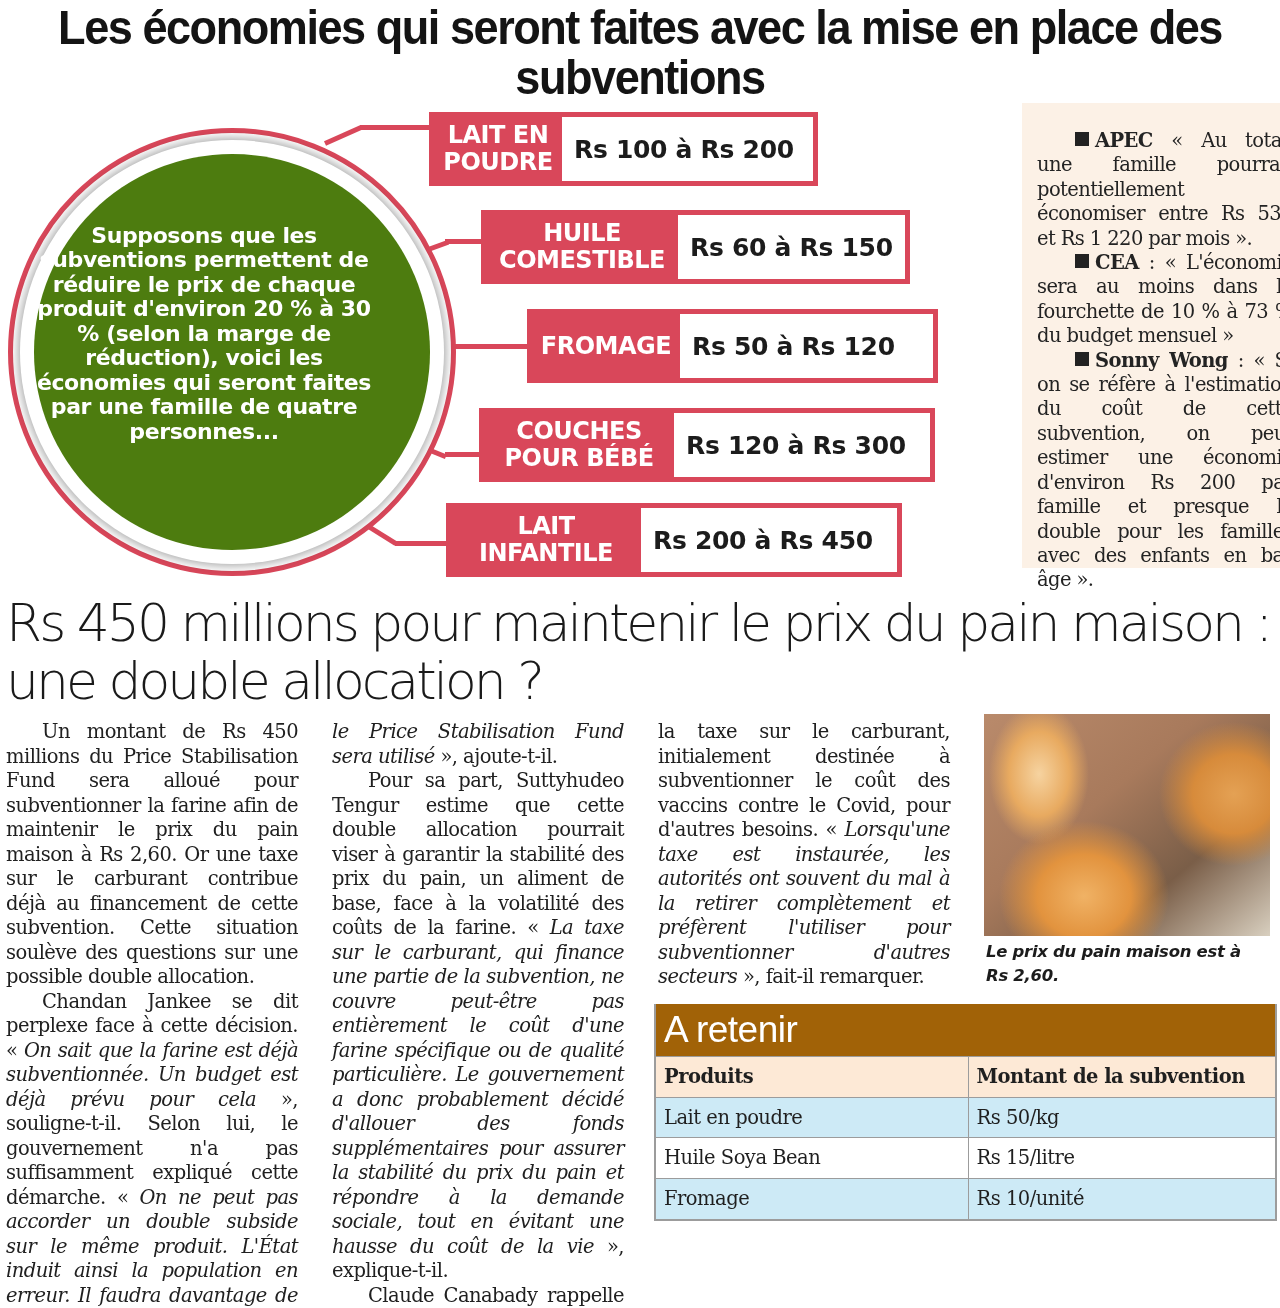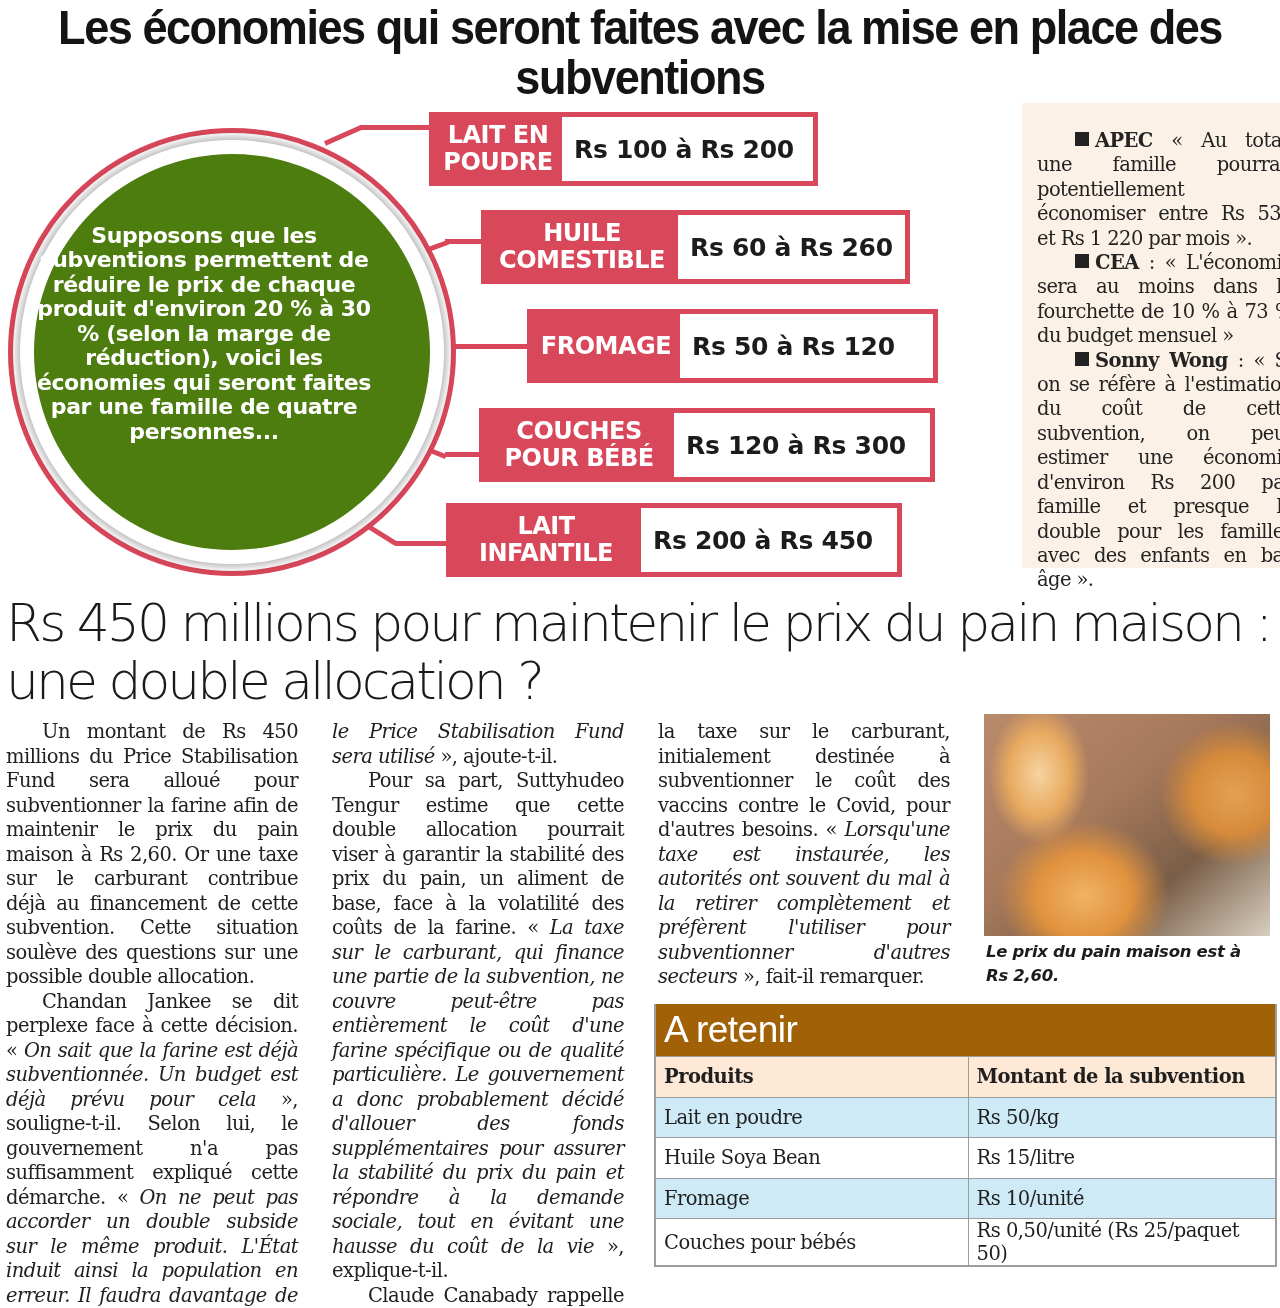--- a/index.html
+++ b/index.html
@@ -137,21 +137,21 @@
 <div class="circle-inner">
   <div class="circle-text">Supposons que les subventions permettent de réduire le prix de chaque produit d'environ 20 % à 30 % (selon la marge de réduction), voici les économies qui seront faites par une famille de quatre personnes...</div>
 </div>
 
 <div class="item" style="left:429px;top:112px;width:389px;">
   <div class="item-label" style="width:128px;">LAIT EN POUDRE</div>
   <div class="item-value" style="flex:1;">Rs 100 à Rs 200</div>
 </div>
 <div class="item" style="left:481px;top:210px;width:429px;">
   <div class="item-label" style="width:192px;">HUILE COMESTIBLE</div>
-  <div class="item-value" style="flex:1;">Rs 60 à Rs 260</div>
+  <div class="item-value" style="flex:1;">Rs 60 à Rs 150</div>
 </div>
 <div class="item" style="left:527px;top:309px;width:411px;">
   <div class="item-label" style="width:148px;">FROMAGE</div>
   <div class="item-value" style="flex:1;">Rs 50 à Rs 120</div>
 </div>
 <div class="item" style="left:479px;top:408px;width:456px;">
   <div class="item-label" style="width:190px;">COUCHES POUR BÉBÉ</div>
   <div class="item-value" style="flex:1;">Rs 120 à Rs 300</div>
 </div>
 <div class="item" style="left:446px;top:503px;width:456px;">
@@ -200,19 +200,15 @@
           <td>Rs 50/kg</td>
         </tr>
       <tr>
           <td>Huile Soya Bean</td>
           <td>Rs 15/litre</td>
         </tr>
       <tr>
           <td>Fromage</td>
           <td>Rs 10/unité</td>
         </tr>
-      <tr>
-          <td>Couches pour bébés</td>
-          <td>Rs 0,50/unité (Rs 25/paquet 50)</td>
-        </tr>
     </tbody>
   </table>
 </section>
 
 </body></html>

